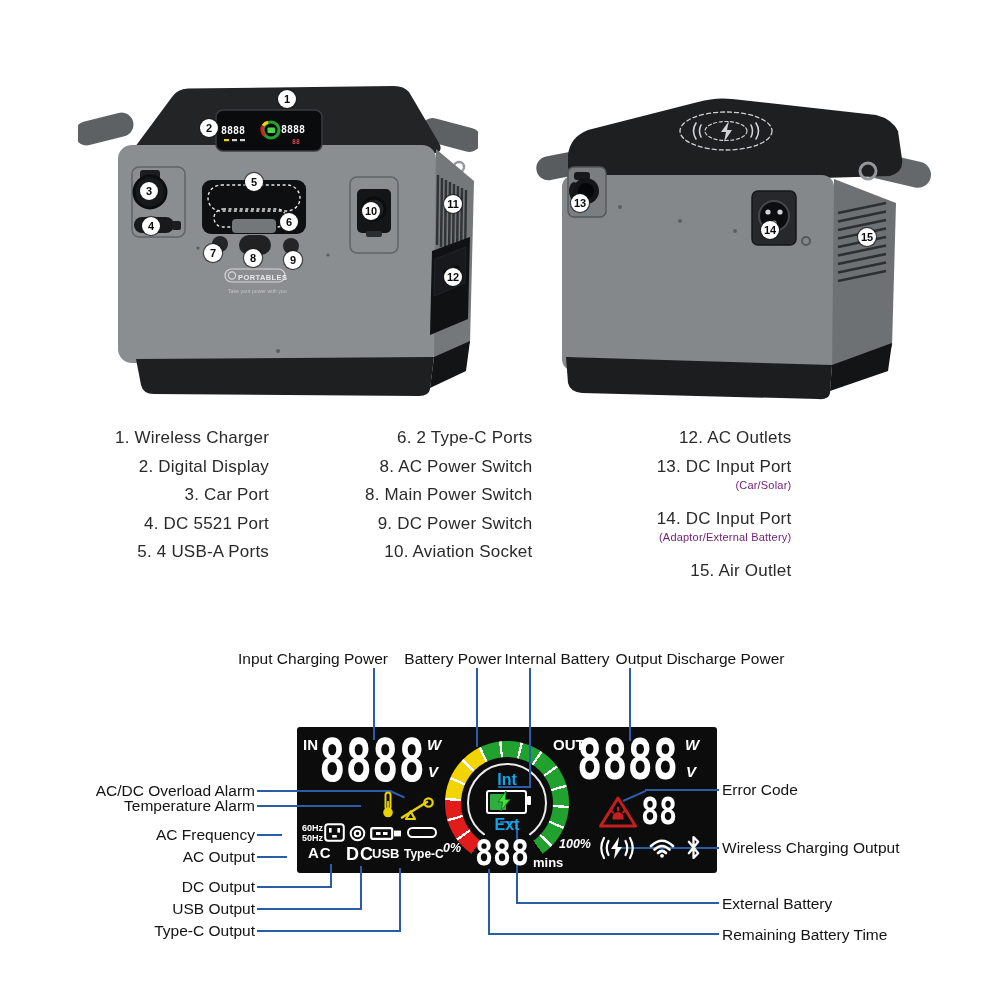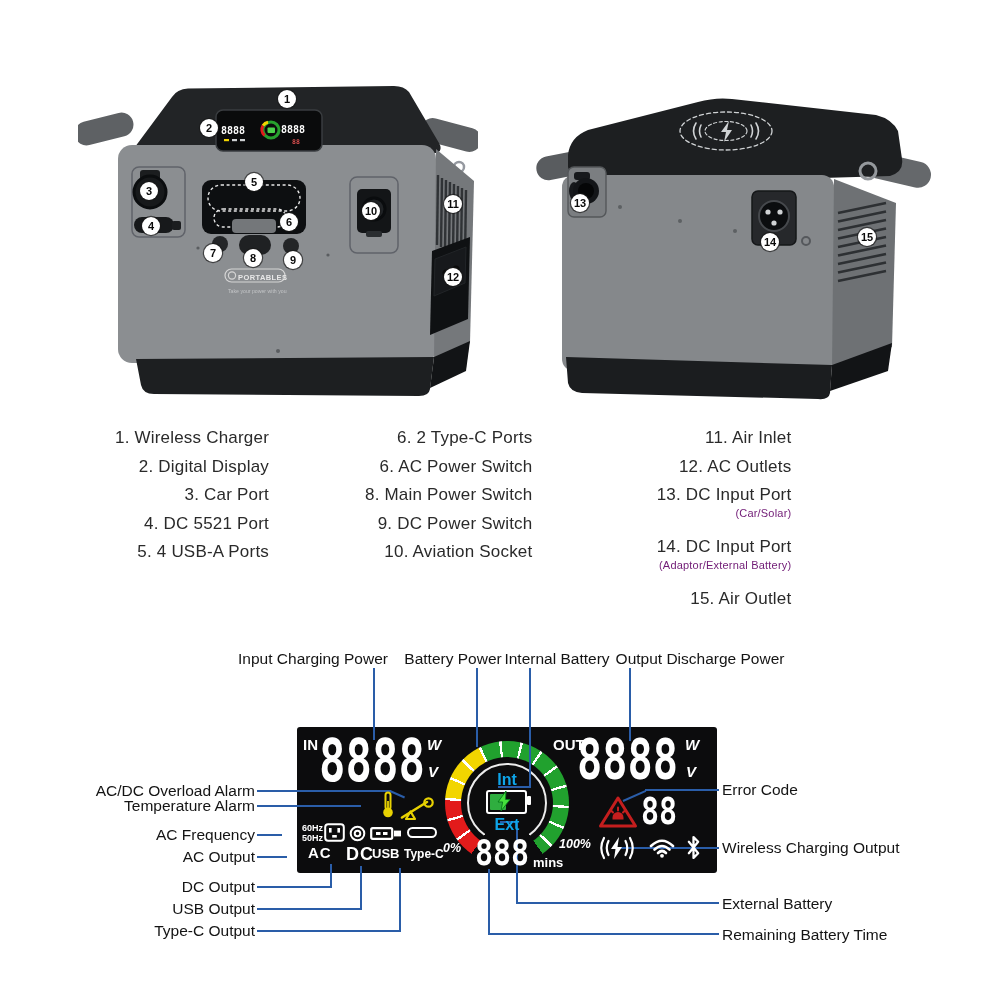--- a/index.html
+++ b/index.html
@@ -208,39 +208,38 @@
   <div class="callout" style="left:142px;top:217px;">4</div>
   <div class="callout" style="left:245px;top:173px;">5</div>
   <div class="callout" style="left:280px;top:213px;">6</div>
   <div class="callout" style="left:204px;top:244px;">7</div>
   <div class="callout" style="left:244px;top:249px;">8</div>
   <div class="callout" style="left:284px;top:251px;">9</div>
   <div class="callout" style="left:362px;top:202px;">10</div>
   <div class="callout" style="left:444px;top:195px;">11</div>
   <div class="callout" style="left:444px;top:268px;">12</div>
   <div class="callout" style="left:571px;top:194px;">13</div>
-  <div class="callout" style="left:761px;top:233px;">14</div>
+  <div class="callout" style="left:761px;top:221px;">14</div>
   <div class="callout" style="left:858px;top:228px;">15</div>
 
   <div class="lg-col" style="left:115px;top:427px;">
     <div class="lg-item">1. Wireless Charger</div>
     <div class="lg-item">2. Digital Display</div>
     <div class="lg-item">3. Car Port</div>
     <div class="lg-item">4. DC 5521 Port</div>
     <div class="lg-item">5. 4 USB-A Ports</div>
   </div>
   <div class="lg-col" style="left:365px;top:427px;">
     <div class="lg-item">6. 2 Type-C Ports</div>
-    <div class="lg-item">6. AC Power Switch</div>
+    <div class="lg-item">8. AC Power Switch</div>
     <div class="lg-item">8. Main Power Switch</div>
     <div class="lg-item">9. DC Power Switch</div>
     <div class="lg-item">10. Aviation Socket</div>
   </div>
   <div class="lg-col" style="left:638px;top:427px;">
-    <div class="lg-item">11. Air Inlet</div>
     <div class="lg-item">12. AC Outlets</div>
     <div class="lg-item" style="margin-bottom:0;">13. DC Input Port</div>
     <div class="lg-note">(Car/Solar)</div>
     <div class="lg-item" style="margin-bottom:0;">14. DC Input Port</div>
     <div class="lg-note">(Adaptor/External Battery)</div>
     <div class="lg-item">15. Air Outlet</div>
   </div>
 
   <div class="dlab c" style="left:313px;top:650px;">Input Charging Power</div>
   <div class="dlab c" style="left:453px;top:650px;">Battery Power</div>

